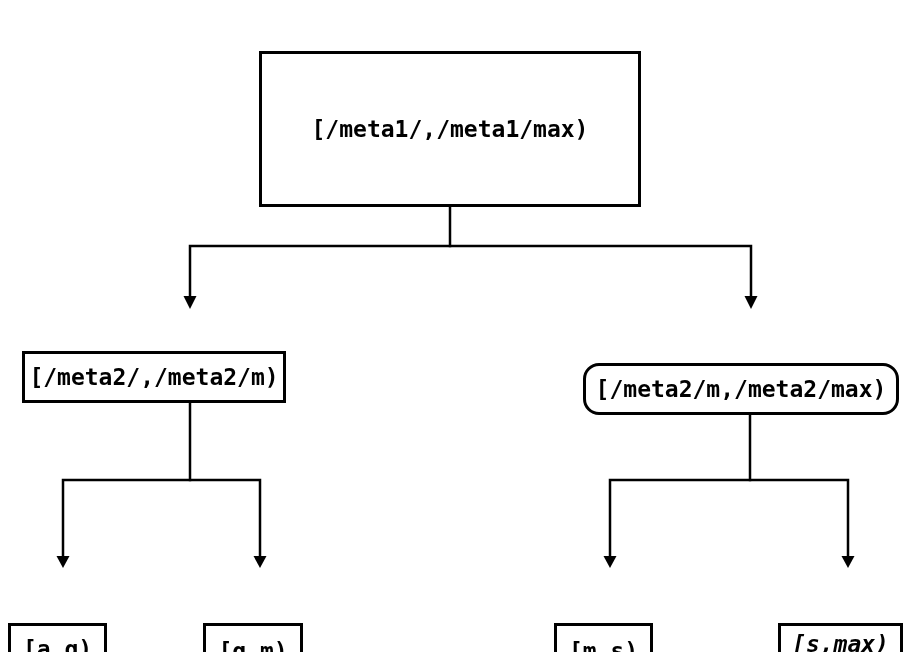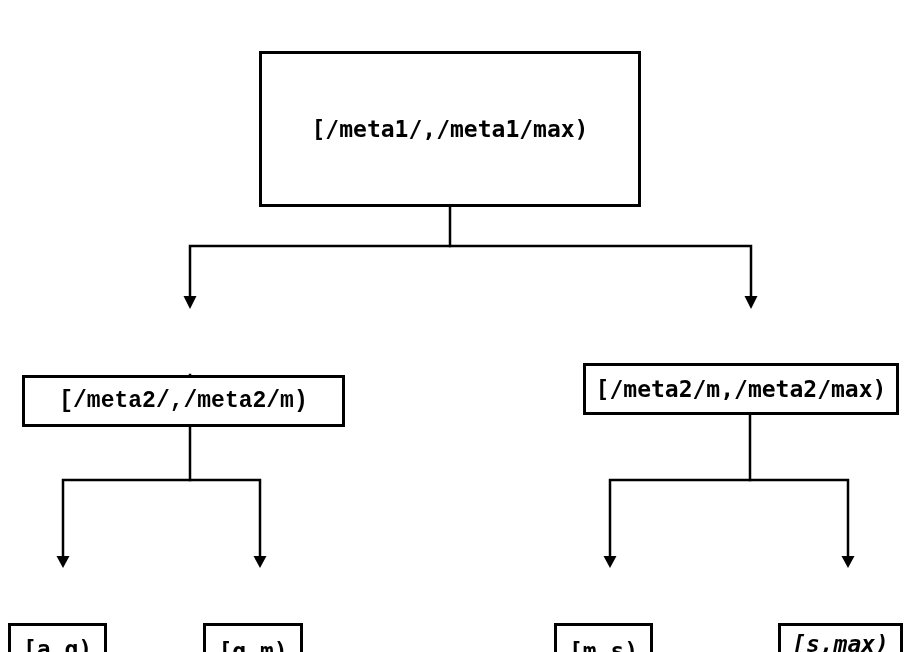--- a/index.html
+++ b/index.html
@@ -35,22 +35,22 @@
     display: flex;
     align-items: center;
     justify-content: center;
     font-size: 23px;
     font-weight: 700;
     color: var(--ink, #000000);
     white-space: pre;
     margin-top: 40px;
   }
   .n-root      { left: 259px; top: 11px;  width: 382px; height: 156px; }
-  .n-mid-left  { left: 22px;  top: 335px; width: 323px; height: 52px; font-family: Liberation Mono, monospace; }
-  .n-mid-right { left: 583px; top: 323px; width: 316px; height: 52px; }
+  .n-mid-left  { left: 22px;  top: 311px; width: 264px; height: 52px; }
+  .n-mid-right { left: 583px; top: 323px; width: 316px; height: 52px; border-radius: 16px; }
   .n-leaf-ag   { left: 8px;   top: 583px; width: 99px;  height: 52px; }
   .n-leaf-gm   { left: 203px; top: 583px; width: 100px; height: 55px; }
   .n-leaf-ms   { left: 554px; top: 583px; width: 99px;  height: 55px; }
   .n-leaf-smax { left: 778px; top: 583px; width: 125px; height: 41px; font-style: italic; }
 </style>
 </head>
 <body>
 
 <div class="canvas">
 

